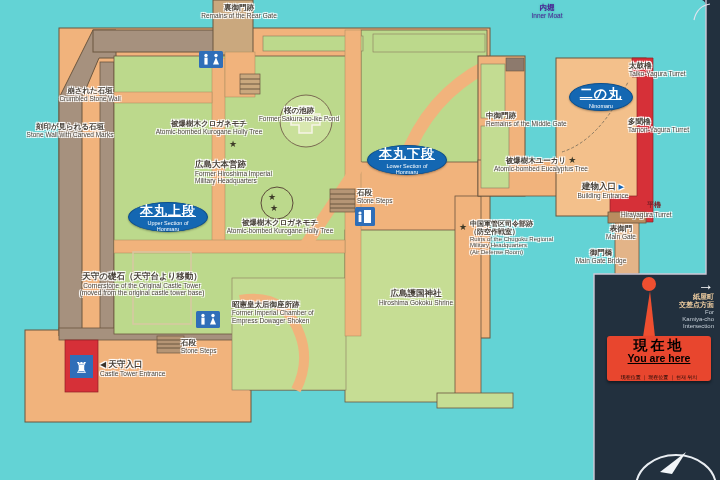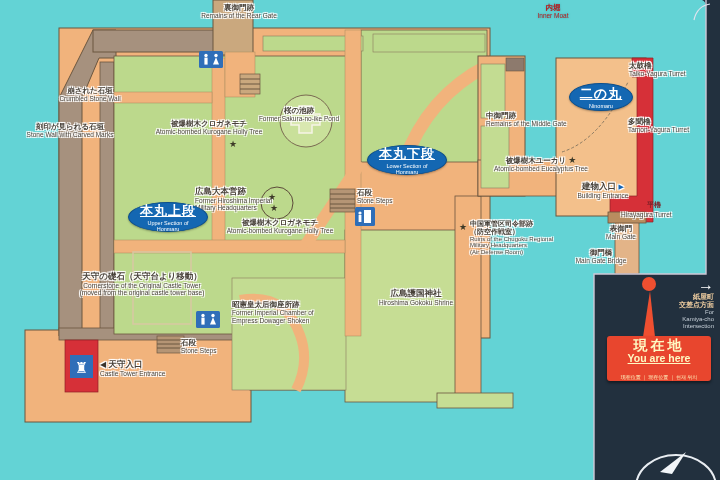--- a/index.html
+++ b/index.html
@@ -6,31 +6,31 @@
   .stage{position:relative;width:720px;height:480px;background:#63d3d5;overflow:hidden;
          font-family:"Liberation Sans","DejaVu Sans",sans-serif;}
   .stage svg{position:absolute;left:0;top:0;z-index:1;}
   .lbl{position:absolute;z-index:3;text-align:center;line-height:1.12;color:#474038;white-space:nowrap;
        text-shadow:0 0 2px #fff,0 0 2px #fff,1px 1px 0 #fff,-1px -1px 0 #fff,1px -1px 0 #fff,-1px 1px 0 #fff;}
   .lbl.c{transform:translateX(-50%);}
   .lbl.l{text-align:left;}
   .jp{display:block;font-weight:bold;font-size:7.5px;}
   .jp.big{font-size:8.5px;}
   .en{display:block;font-size:6.5px;font-weight:normal;}
-  .white{color:#b91c1c;text-shadow:0 0 2px rgba(40,120,130,.6);margin-left:6px;}
+  .white{color:#4c1d95;text-shadow:0 0 2px rgba(40,120,130,.6);}
   .star{position:absolute;z-index:3;font-size:9px;color:#3d3a28;text-shadow:none;}
   .flag{color:#1464b4;font-size:7px;}
   .backarrow{color:#3a342c;font-size:8px;}
   .badge{position:absolute;z-index:3;transform:translateX(-50%);background:#1467b2;border:1px solid #0d4f8c;
          border-radius:50%;color:#fff;display:flex;flex-direction:column;justify-content:center;align-items:center;
          box-shadow:0 1px 2px rgba(0,0,0,.3);}
   .badge .jp{font-size:13px;letter-spacing:1px;text-decoration:underline;}
   .badge .en{font-size:5.5px;line-height:1.1;}
   .yah{position:absolute;z-index:4;left:607px;top:336px;width:104px;height:45px;background:#e8462e;
-       border-radius:3px;color:#fef9c3;text-align:center;box-shadow:0 2px 3px rgba(0,0,0,.45);}
+       border-radius:3px;color:#000000;text-align:center;box-shadow:0 2px 3px rgba(0,0,0,.45);}
   .yah .jp{font-size:14px;font-weight:bold;letter-spacing:3px;margin-top:2px;line-height:1.1;}
   .yah .en{font-size:10.5px;font-weight:bold;line-height:1.1;text-decoration:underline;}
   .yah .sub{font-size:5px;opacity:.95;line-height:1.3;}
   .dir{position:absolute;z-index:4;left:660px;top:277px;width:54px;text-align:right;color:#fff;line-height:1.15;}
   .dir .arrow{font-size:16px;font-weight:bold;line-height:1;display:block;}
   .dir .jp{font-size:7px;color:#eccb9f;display:block;font-weight:bold;}
   .dir .en{font-size:6px;color:#c7d0d9;display:block;font-weight:normal;}
 </style>
 </head>
 <body>
@@ -171,21 +171,21 @@
     <span class="jp">被爆樹木クロガネモチ</span>
     <span class="en">Atomic-bombed Kurogane Holly Tree</span>
   </div>
   <span class="star" style="left:229px;top:139px;">★</span>
 
   <div class="lbl c" style="left:299px;top:107px;">
     <span class="jp">桜の池跡</span>
     <span class="en">Former Sakura-no-ike Pond</span>
   </div>
 
-  <div class="lbl l" style="left:195px;top:160px;margin-top:27px;">
+  <div class="lbl l" style="left:195px;top:160px;">
     <span class="jp big">広島大本営跡</span>
     <span class="en">Former Hiroshima Imperial</span>
     <span class="en">Military Headquarters</span>
   </div>
 
   <div class="lbl c" style="left:280px;top:219px;">
     <span class="jp">被爆樹木クロガネモチ</span>
     <span class="en">Atomic-bombed Kurogane Holly Tree</span>
   </div>
   <span class="star" style="left:268px;top:192px;">★</span>

